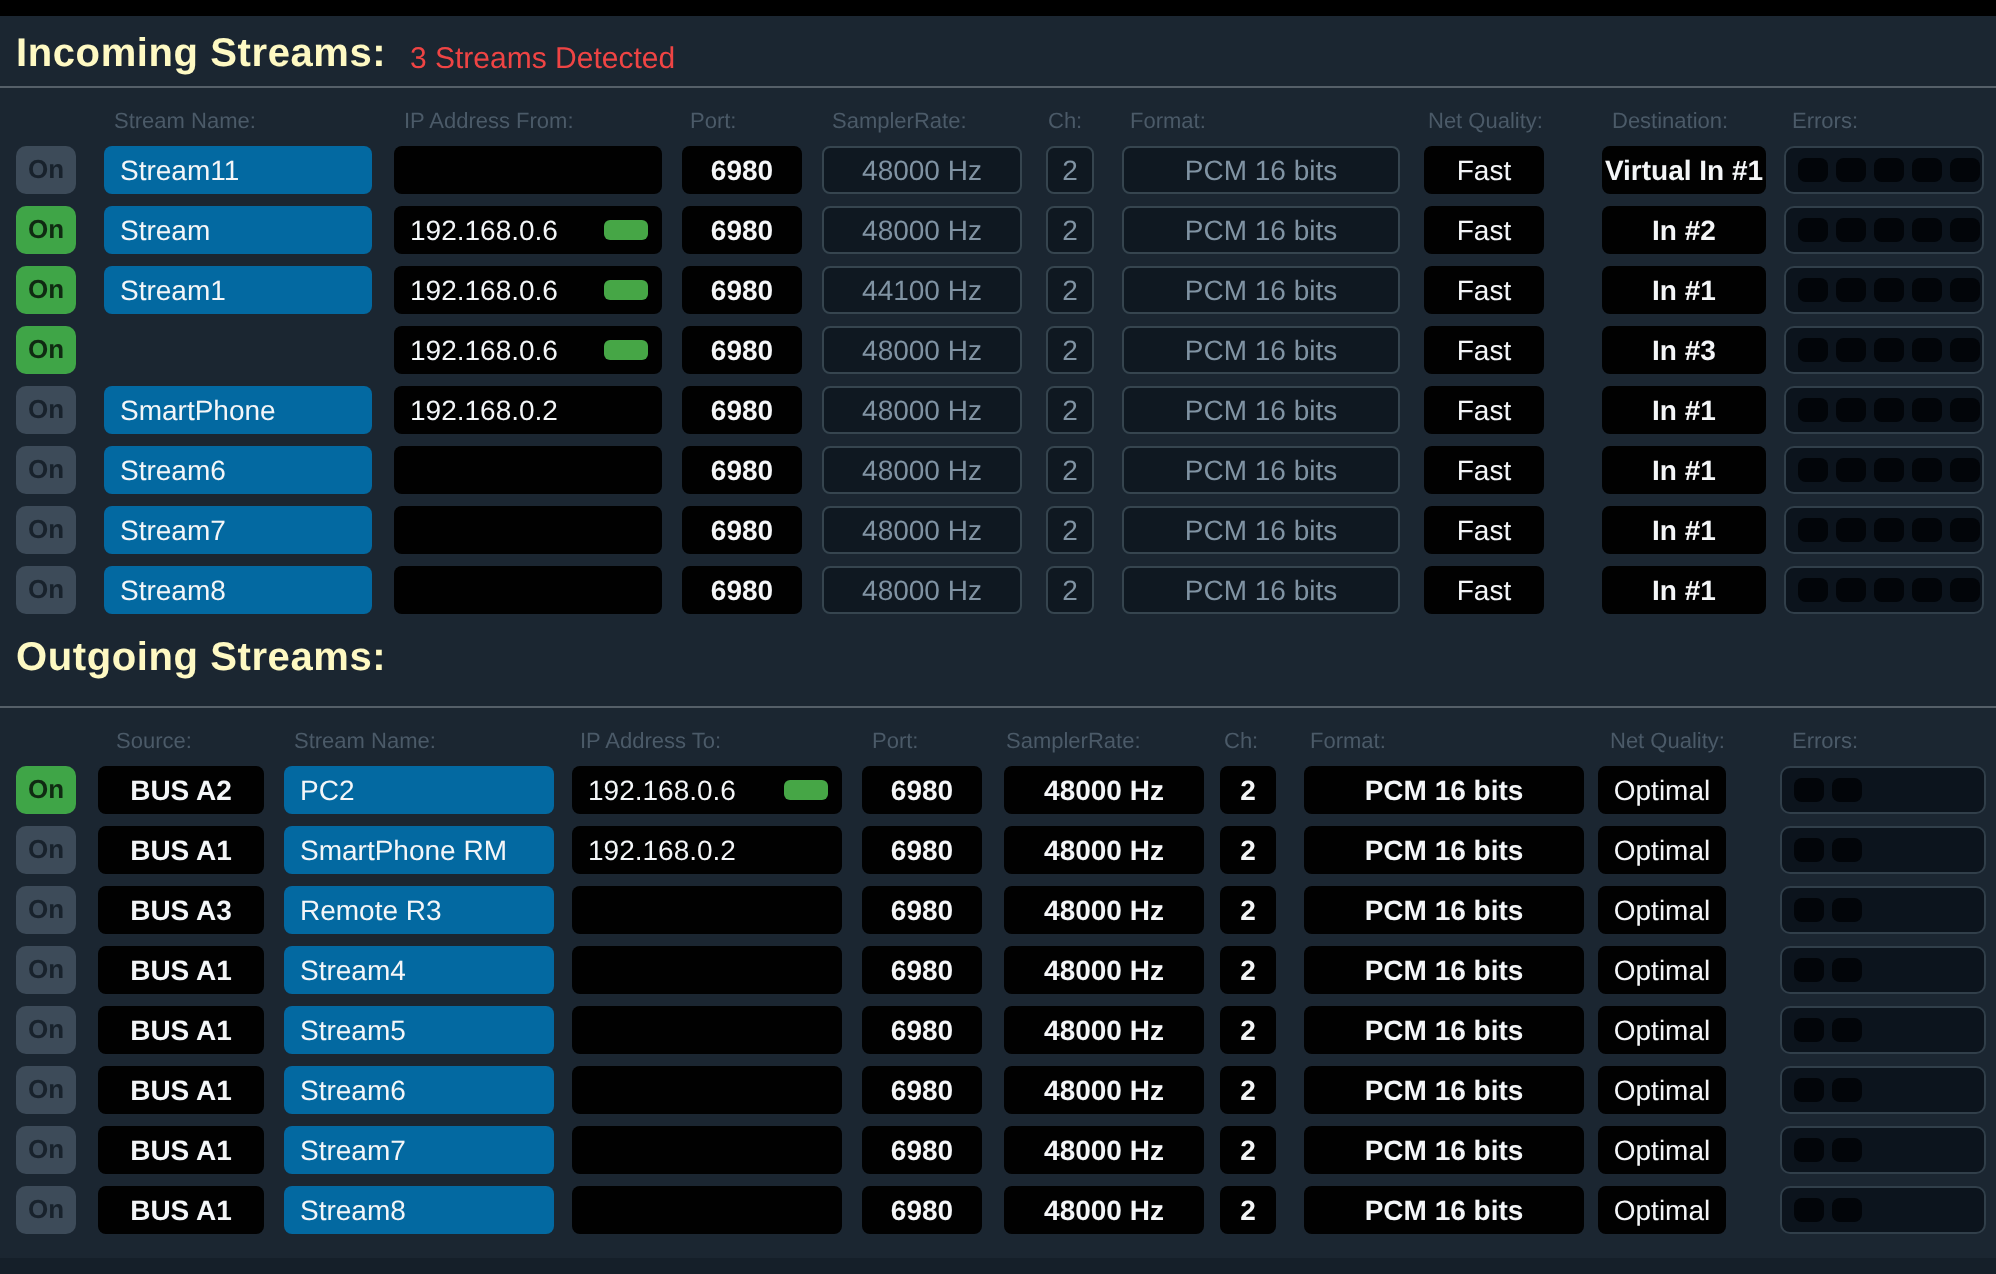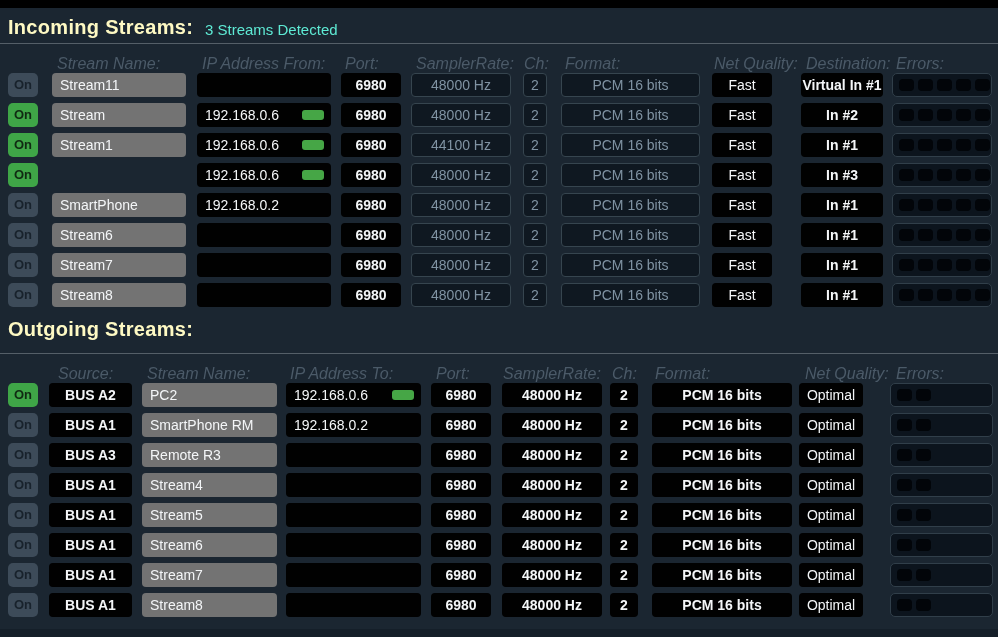--- a/index.html
+++ b/index.html
@@ -4,36 +4,36 @@
 <style>
   * { margin:0; padding:0; box-sizing:border-box; }
   html,body { width:998px; height:637px; }
   body { font-family:"Liberation Sans", sans-serif; background:#1b2631; overflow:hidden; }
   #app { position:relative; width:998px; height:637px; background:#1b2631; }
 
   .topbar { position:absolute; top:0; left:0; width:998px; height:8px; background:#000; }
   .bottombar { position:absolute; bottom:0; left:0; width:998px; height:8px; background:#151f29; }
 
   .sec-title { position:absolute; left:8px; font-size:20px; font-weight:bold; color:#fef9c3; letter-spacing:0.3px; }
-  .sec-sub   { position:absolute; font-size:15px; color:#5eead4; }
+  .sec-sub   { position:absolute; font-size:15px; color:#ef4444; }
   .divider   { position:absolute; left:0; width:998px; height:1px; background:#555f68; }
 
-  .collabel { position:absolute; font-size:16px; color:#4b5a68; white-space:nowrap;font-style:italic; }
+  .collabel { position:absolute; font-size:11px; color:#4b5a68; white-space:nowrap; }
 
   .row { position:absolute; left:0; width:998px; height:24px; }
   .cell { position:absolute; top:0; height:24px; border-radius:4px; font-size:14px; color:#f4f6f8; }
   .center { text-align:center; line-height:24px; }
   .bold { font-weight:bold; }
   .black { background:#010101; }
   .dim { background:#0f1821; border:1px solid #36454f; color:#8093a3; line-height:22px; }
 
   .onbtn { background:#3d4b59; color:#18222c; font-weight:bold; font-size:13px; text-align:center; line-height:24px; border-radius:5px; cursor:default; }
   .onbtn.active { background:#3fa547; color:#102a12; }
 
-  input.cell { border:none; outline:none; background:#737373; padding-left:8px; font-family:"Liberation Sans", sans-serif; }
+  input.cell { border:none; outline:none; background:#0369a1; padding-left:8px; font-family:"Liberation Sans", sans-serif; }
   .ipfield { background:#010101; padding-left:8px; line-height:24px; white-space:nowrap; }
   .dot { display:none; position:absolute; right:7px; top:7px; width:22px; height:10px; border-radius:3px; background:#46a646; }
   .dot.on { display:block; }
 
   .errors { background:#0c141d; border:1px solid #313f4a; display:flex; align-items:center; padding-left:6px; gap:4px; border-radius:5px; }
   .pill { width:15px; height:12px; border-radius:4px; background:#020509; flex:0 0 auto; }
 
   
   .inc .c-on{left:8px;width:30px} .inc .c-name{left:52px;width:134px} .inc .c-ip{left:197px;width:134px}
   .inc .c-port{left:341px;width:60px} .inc .c-rate{left:411px;width:100px} .inc .c-ch{left:523px;width:24px}

